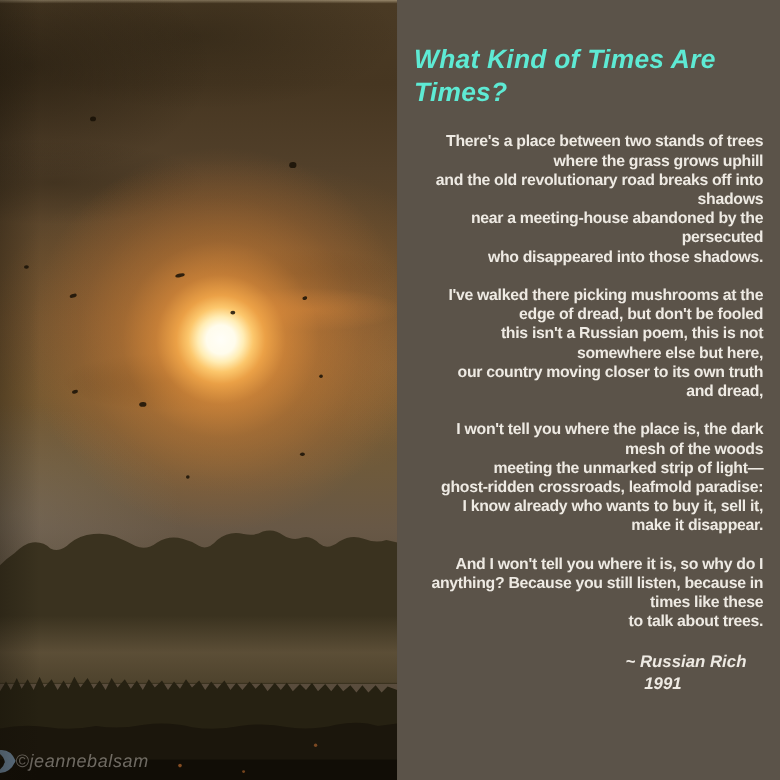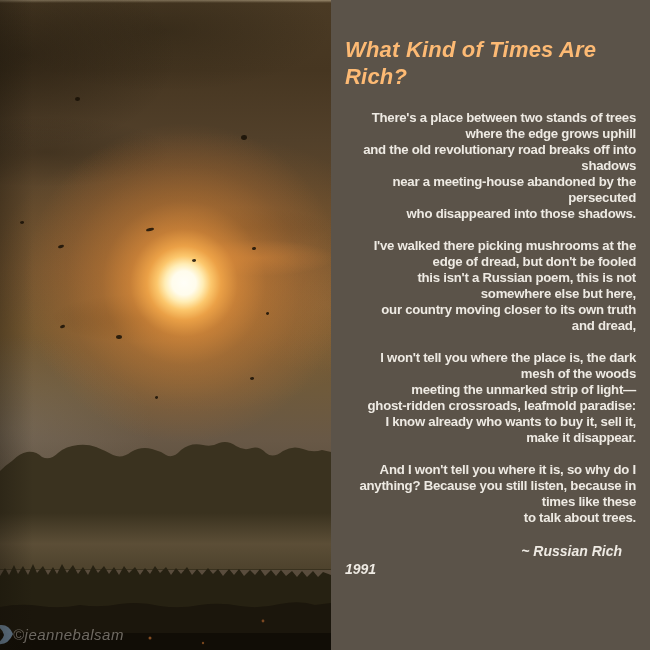--- a/index.html
+++ b/index.html
@@ -39,36 +39,36 @@
   .corner-mark { position:absolute; left:-4px; top:616px; }
 
   
   .panel {
     position:absolute; left:331px; top:0; width:319px; height:650px;
     background:#5b5349; color:#eeeae3; box-sizing:border-box;
     padding:36px 14px 0 14px;
   }
   .title {
     font-size:22px; line-height:27px; font-weight:700; font-style:italic;
-    color:#fdba74; margin:0 0 20px 0; letter-spacing:.2px;
+    color:#5eead4; margin:0 0 20px 0; letter-spacing:.2px;
   }
   .stanza { margin:0 0 16px 0;text-align:right; }
   .stanza:last-of-type { margin-bottom:0; }
   .pline {
     font-size:13.2px; line-height:16px; font-weight:700;
     letter-spacing:-.25px; white-space:nowrap;
   }
   .attribution { margin-top:15px; }
   .attr-name {
     font-size:14px; line-height:18px; font-weight:700; font-style:italic;
     text-align:right; padding-right:14px;
   }
   .attr-year {
     font-size:14px; line-height:18px; font-weight:700; font-style:italic;
-    padding-right:68px;
+    text-align:right; padding-right:68px;
   }
 </style>
 </head>
 <body>
 
 <div class="canvas">
 
   <div class="photo">
     <div class="sky"></div>
 
@@ -106,26 +106,26 @@
     <svg class="corner-mark" width="26" height="32" viewBox="0 0 26 32">
       <path d="M0,10 Q12,6 17,18 Q12,30 0,28 Q7,24 8,19 Q7,13 0,10 Z" fill="#7b97b3" opacity=".8"></path>
     </svg>
 
     <div class="watermark">©jeannebalsam</div>
   </div>
 
   <div class="panel">
     <div class="title">
       <div>What Kind of Times Are</div>
-      <div>Rich?</div>
+      <div>Times?</div>
     </div>
 
     <div class="stanza">
       <div class="pline">There's a place between two stands of trees</div>
-      <div class="pline">where the edge grows uphill</div>
+      <div class="pline">where the grass grows uphill</div>
       <div class="pline">and the old revolutionary road breaks off into</div>
       <div class="pline">shadows</div>
       <div class="pline">near a meeting-house abandoned by the</div>
       <div class="pline">persecuted</div>
       <div class="pline">who disappeared into those shadows.</div>
     </div>
 
     <div class="stanza">
       <div class="pline">I've walked there picking mushrooms at the</div>
       <div class="pline">edge of dread, but don't be fooled</div>

